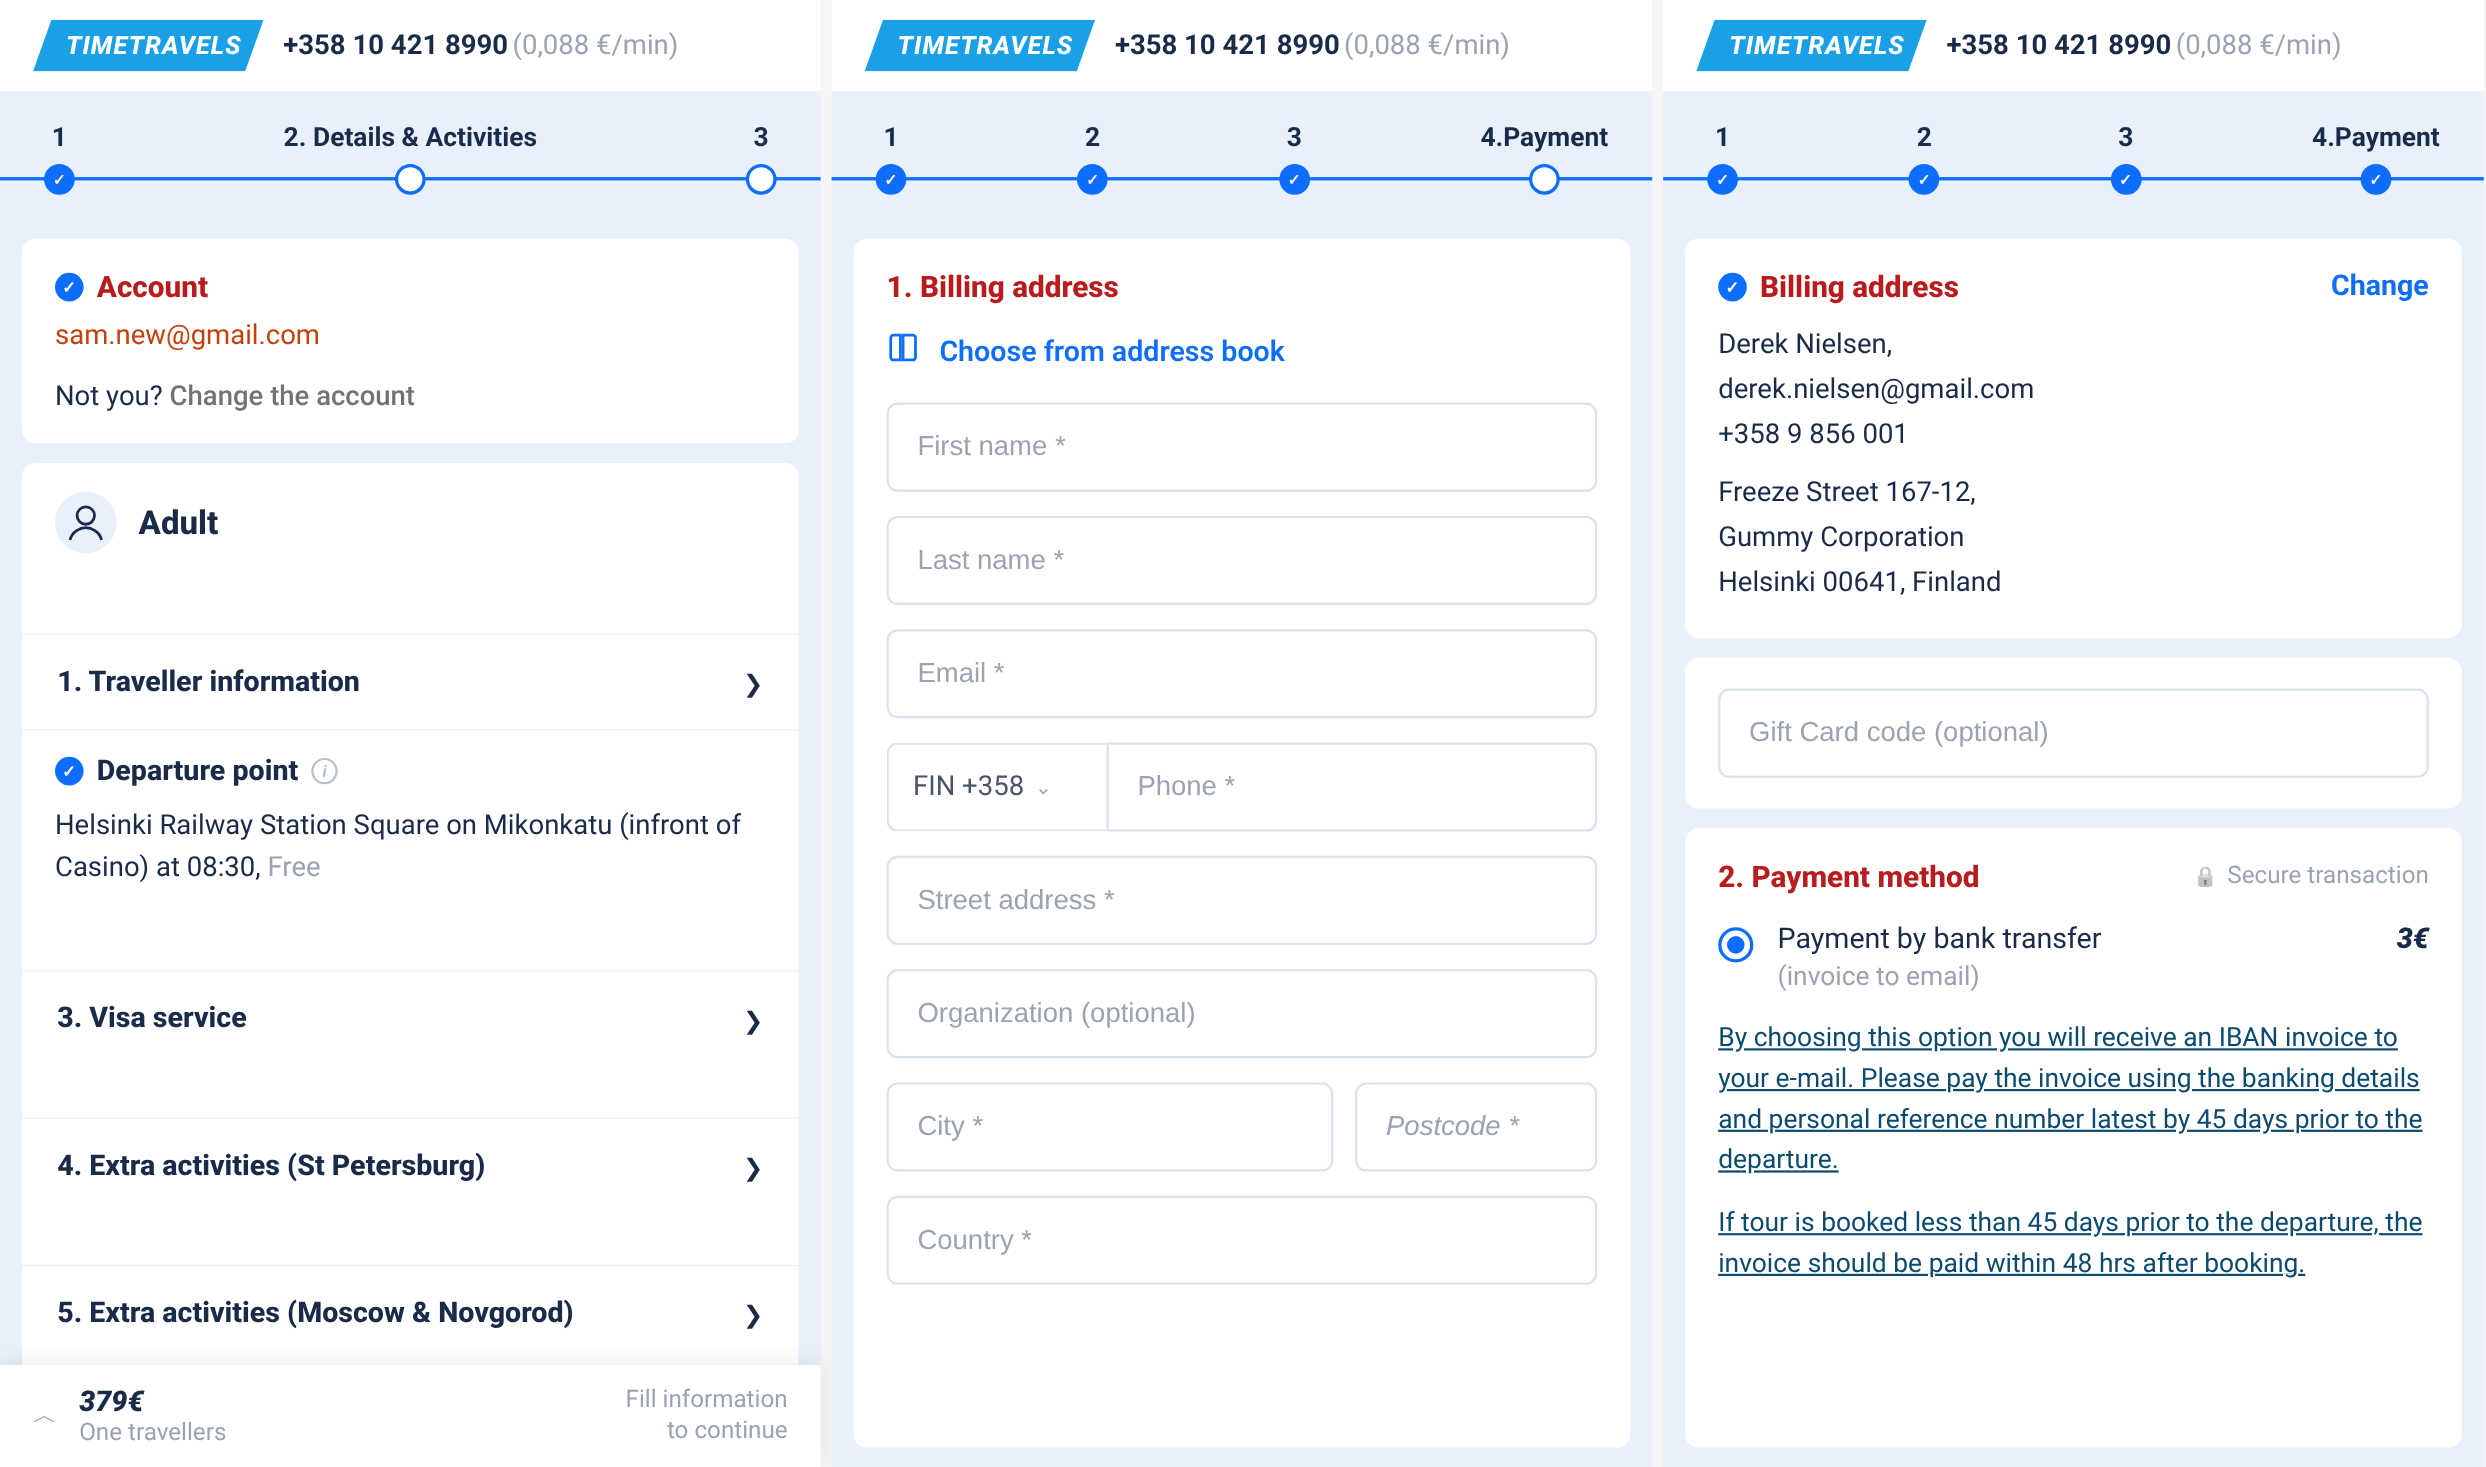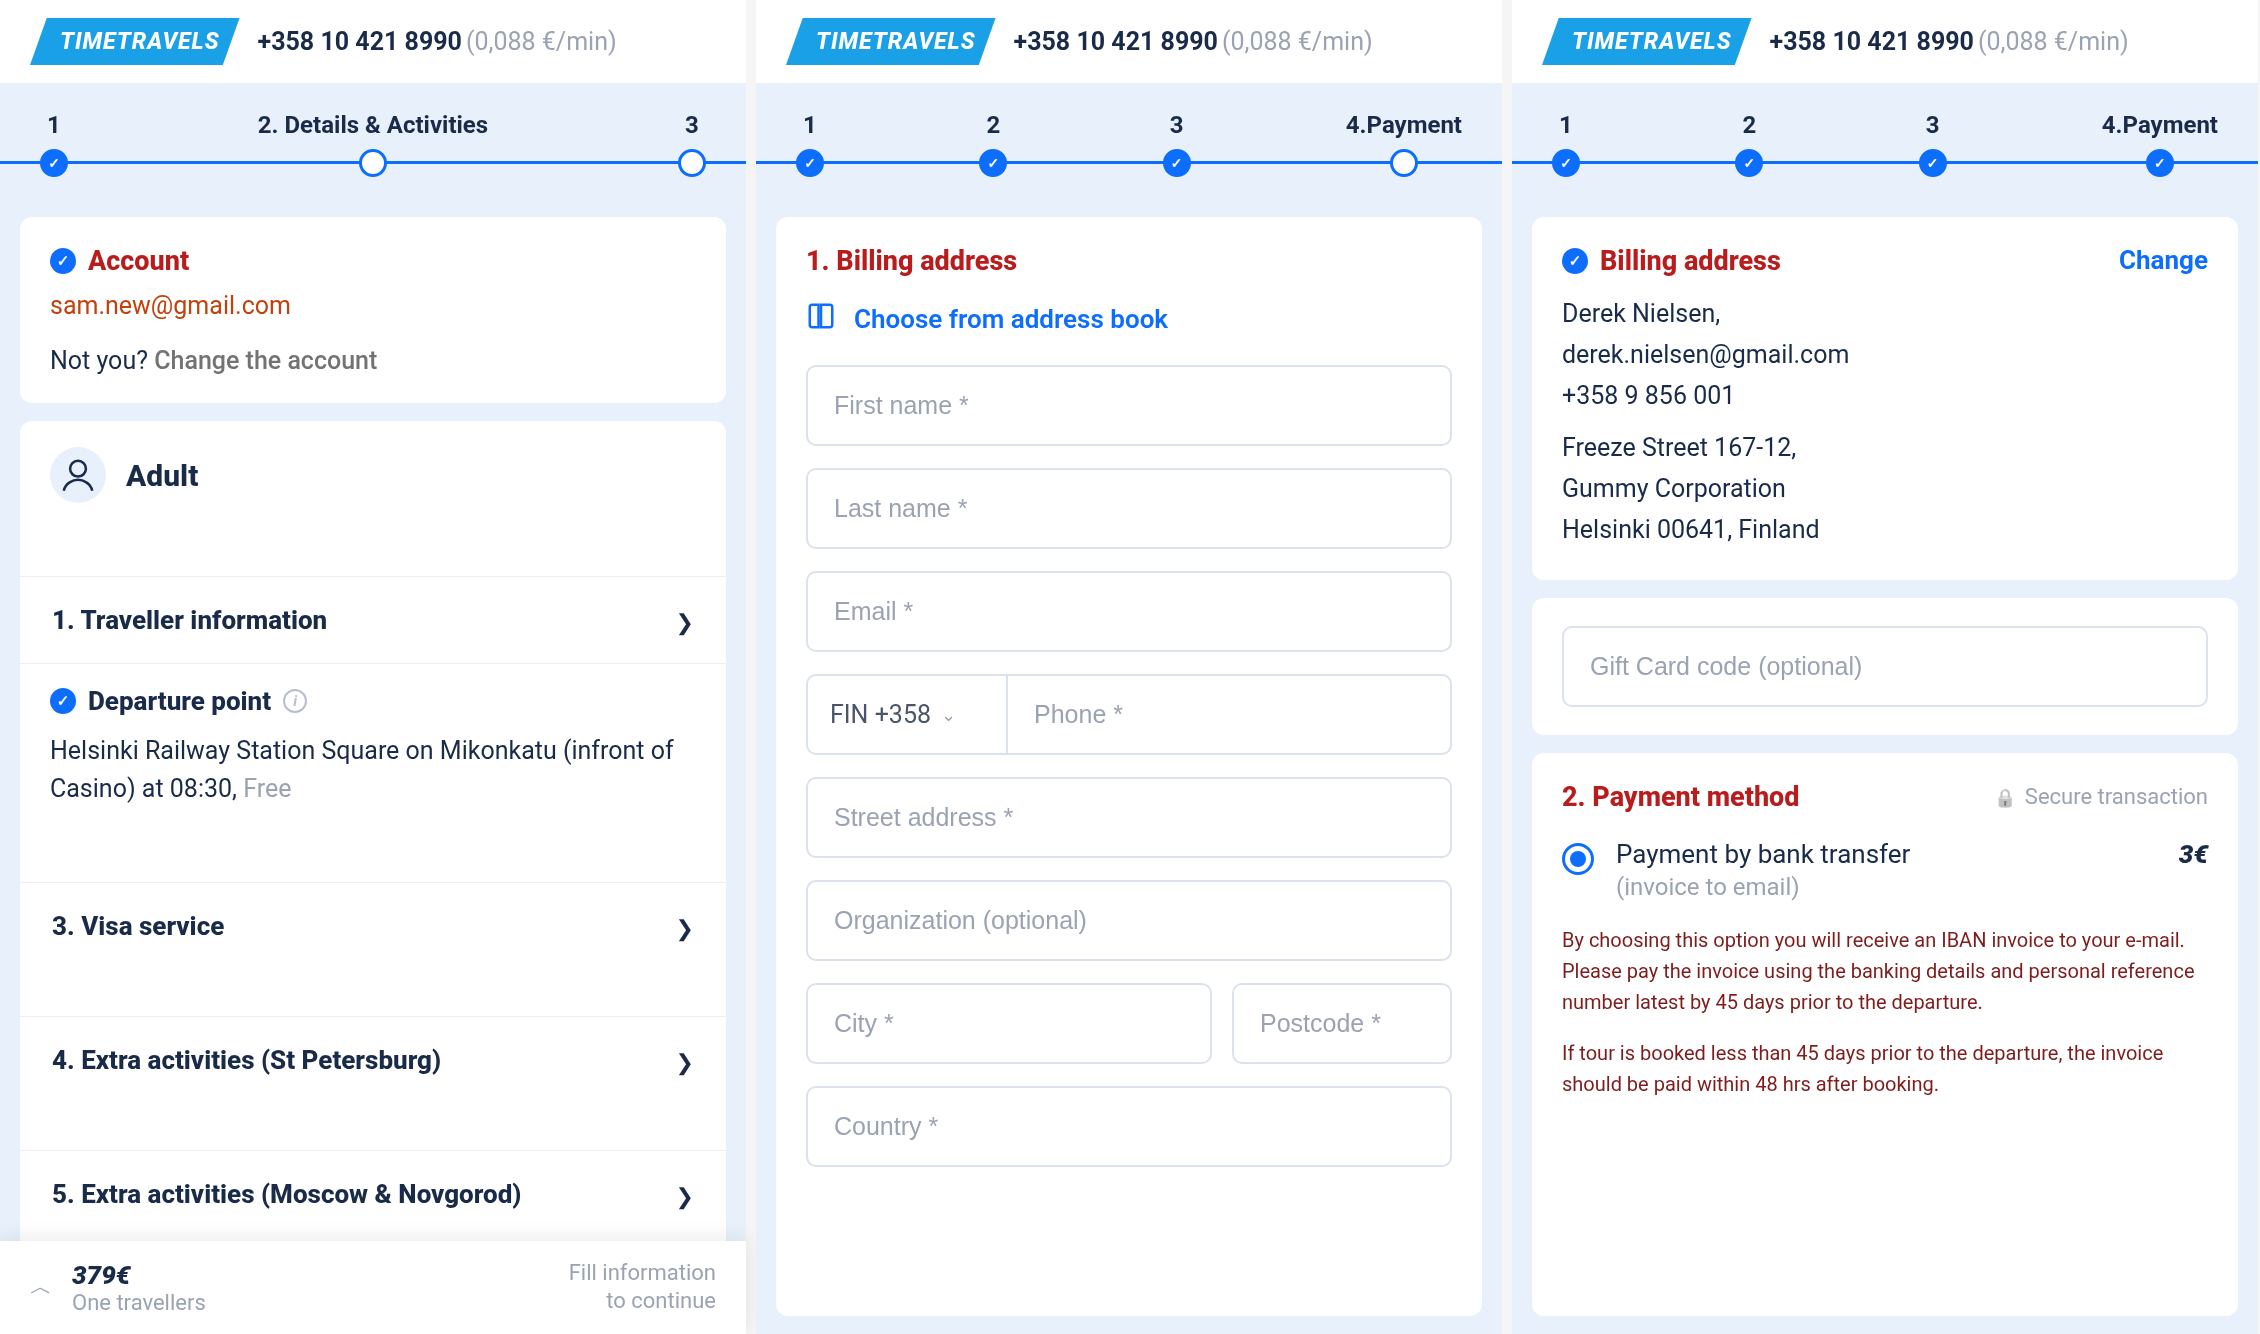--- a/index.html
+++ b/index.html
@@ -237,21 +237,21 @@
   .radio-outer{
     width:32px; height:32px; border:3px solid #0d6efd; border-radius:50%;
     display:flex; align-items:center; justify-content:center; flex-shrink:0;
     margin-top:4px;
   }
   .radio-inner{ width:16px; height:16px; background:#0d6efd; border-radius:50%;}
   .pay-label{ font-size:26px; color:#1a2b4a; flex:1;}
   .pay-sub{ color:#9aa3b2; font-size:24px; margin-top:4px;}
   .pay-fee{ font-size:26px; font-weight:900; color:#1a2b4a; font-style:italic;}
 
-  .pay-desc{ font-size:20px; color:#7f1d1d; line-height:1.55; margin-top:24px;}
+  .pay-desc{ font-size:24px; color:#0c4a6e; line-height:1.55; margin-top:24px;text-decoration:underline;}
   .pay-desc p{ margin-bottom:20px;}
 </style>
 </head>
 <body>
 
 <div class="screen">
   <div class="header">
     <div class="logo">TIMETRAVELS</div>
     <div>
       <span class="phone">+358 10 421 8990</span>
@@ -392,21 +392,21 @@
       <div class="phone-prefix">
         <span>FIN +358</span>
         <span class="chev-down">⌄</span>
       </div>
       <input class="field" placeholder="Phone *" style="">
     </div>
     <input class="field" placeholder="Street address *" style="">
     <input class="field" placeholder="Organization (optional)" style="">
     <div class="field-row">
       <input class="field" placeholder="City *" style="">
-      <input class="field" style="max-width: 220px;" placeholder="Postcode *">
+      <input class="field" style="max-width: 220px; font-style: italic;" placeholder="Postcode *">
     </div>
     <input class="field" placeholder="Country *" style="">
   </div>
 </div>
 
 <div class="screen">
   <div class="header">
     <div class="logo">TIMETRAVELS</div>
     <div>
       <span class="phone">+358 10 421 8990</span>

